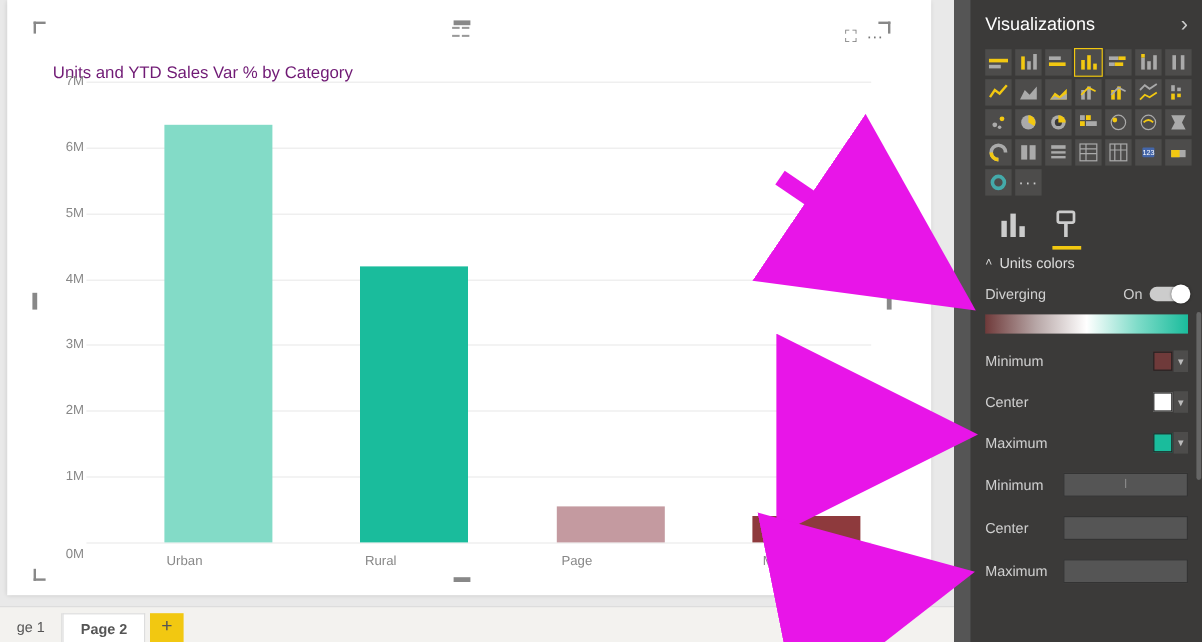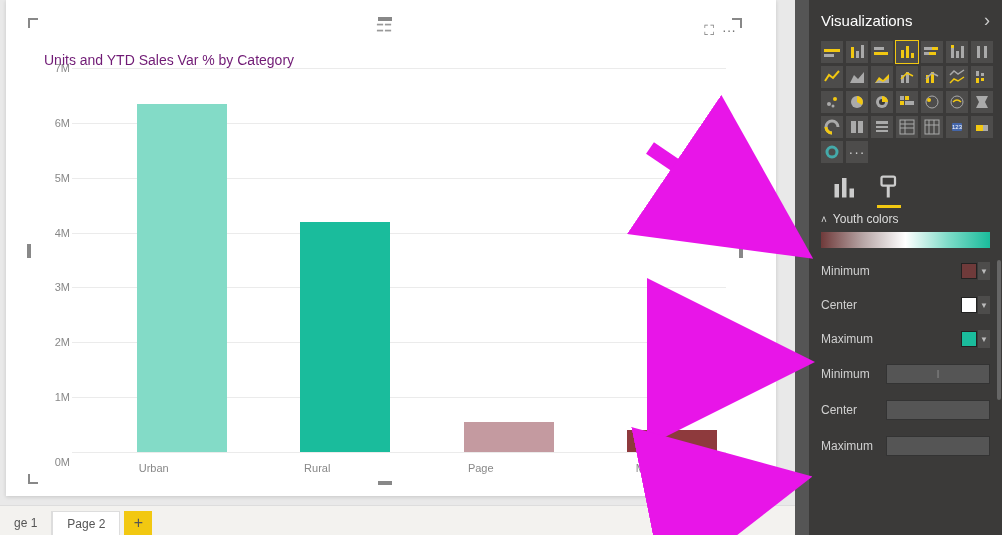--- a/index.html
+++ b/index.html
@@ -27,21 +27,21 @@
   .yaxis { position: absolute; left: 0; top: 0; bottom: 0; width: 28px; }
   .ytick { position: absolute; right: 2px; font-size: 11px; color: #888; transform: translateY(-50%); }
   .grid { position: absolute; left: 28px; right: 0; top: 0; bottom: 0; }
   .gline { position: absolute; left: 0; right: 0; height: 1px; background: rgba(0,0,0,.08); }
   .bar { position: absolute; bottom: 0; }
   .xlabels { position: absolute; left: 42px; right: 14px; bottom: 8px; height: 16px; }
   .xlabel { position: absolute; bottom: 0; transform: translateX(-50%); color: #888; font-size: 11px; }
 
   .page-tabs { position: absolute; left: 0; bottom: 0; width: 808px; height: 30px; background: #f3f2ef; display: flex; align-items: flex-end; padding-left: 0; border-top: 1px solid #ddd; }
   .tab { height: 24px; line-height: 24px; padding: 0 14px; font-size: 12px; color: #555; border-right: 1px solid #ddd; background: #f3f2ef; cursor: pointer; }
-  .tab.active { background: #fff; border-top: 1px solid #ddd; border-left: 1px solid #ddd; }
+  .tab.active { background: #fff; border-top: 1px solid #ddd; border-left: 1px solid #ddd; font-weight: bold; }
   .add-page { width: 28px; height: 24px; background: #f2c811; color: #555; text-align: center; line-height: 24px; font-size: 16px; margin-left: 4px; cursor: pointer; }
 
   .panel { position: absolute; right: 0; top: 0; width: 194px; height: 535px; background: #3b3a39; color: #d0d0d0; border-left: 1px solid #000; }
   .panel-strip { position: absolute; left: -14px; top: 0; width: 14px; height: 100%; background: #555; }
   .panel-header { display: flex; align-items: center; justify-content: space-between; padding: 10px 12px 8px; font-size: 15px; color: #fff; gap: 11px; }
   .viz-gallery { padding: 2px 10px 4px 12px; display: grid; grid-template-columns: repeat(7, 22px); gap: 3px 3px; }
   .viz-gallery .vicon { width: 22px; height: 22px; background: #4d4c4b; display: flex; align-items: center; justify-content: center; cursor: pointer; }
   .viz-gallery .vicon.selected { outline: 1px solid #f2c811; }
   .viz-gallery svg { width: 16px; height: 16px; }
   .viz-gallery .ellipsis { color:#ccc; font-size:14px; letter-spacing:1px; }
@@ -344,24 +344,33 @@
       <svg viewBox="0 0 16 16">
           <rect x="3" y="1" width="9" height="6" rx="1" fill="none" stroke="#ccc" stroke-width="1.5"></rect>
           <rect x="6.5" y="7" width="2" height="8" fill="#ccc"></rect>
         </svg>
     </div>
   </div>
 
   <div class="section">
     <div class="section-header">
       <span style="font-size:10px">˄</span>
-      <span>Youth colors</span>
-    </div>
-  </div>
-
+      <span>Units colors</span>
+    </div>
+  </div>
+
+  <div class="row">
+    <span>Diverging</span>
+    <div class="toggle">
+      <span>On</span>
+      <div class="toggle-track">
+          <div class="toggle-thumb"></div>
+        </div>
+    </div>
+  </div>
 
   <div class="gradient-bar"></div>
 
   <div class="row">
     <span>Minimum</span>
     <div class="color-dd">
       <div class="swatch" id="sw-min" style="background: rgb(111, 58, 58);"></div>
       <div class="dd-arrow">▼</div>
     </div>
   </div>

